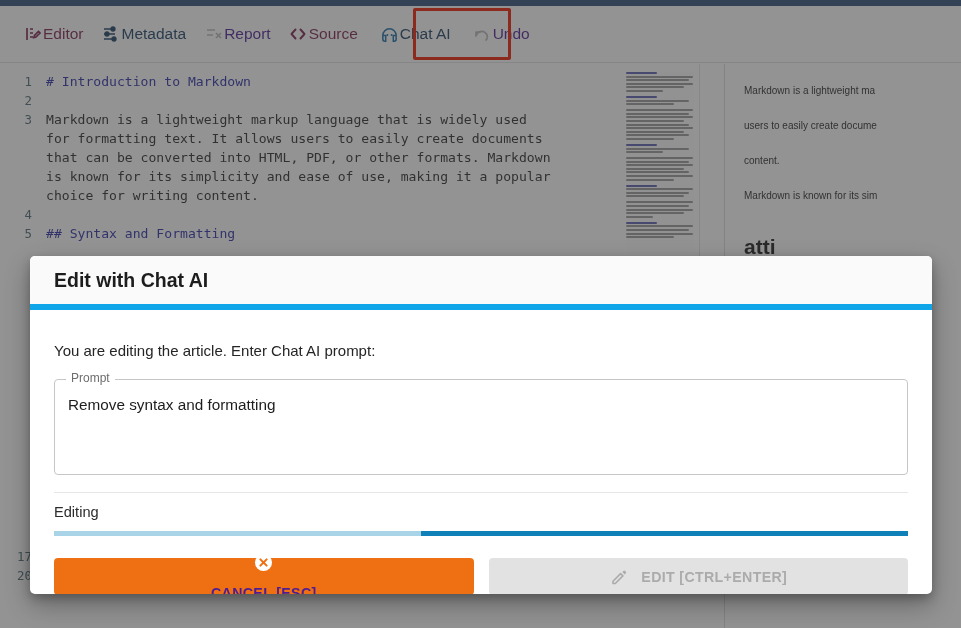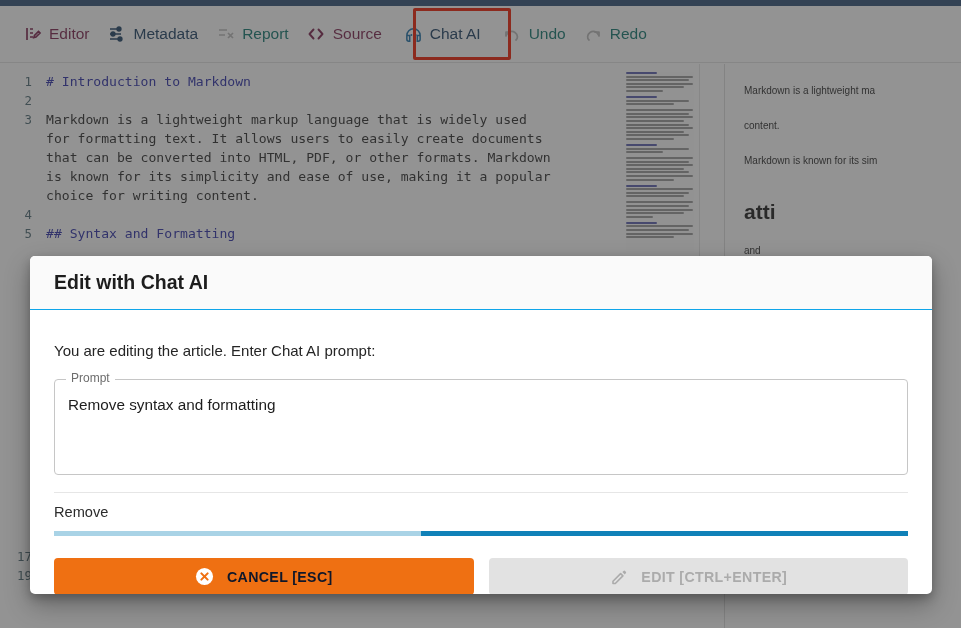--- a/index.html
+++ b/index.html
@@ -21,30 +21,30 @@
 
   
   .toolbar {
     position: absolute; top: 6px; left: 0; width: 961px; height: 57px;
     background: #ffffff;
     display: flex; align-items: center;
     padding-left: 14px;
     border-bottom: 1px solid #e2e2e2;
   }
   .tb-item {
-    display: flex; align-items: center; gap: 7px;
+    display: flex; align-items: center; gap: 1px;
     padding: 6px 9px;
     font-size: 15.5px;
     color: #7b1f4b;
     white-space: nowrap;
     cursor: pointer;
     border-radius: 3px;
   }
   .tb-item.blue { color: #1b3f63; }
-  .tb-item.disabled { color: #0f766e; cursor: default; }
+  .tb-item.disabled { color: #4c1d95; cursor: default; }
   .tb-ico { width: 19px; height: 19px; display:inline-flex; align-items:center; justify-content:center; flex: none; }
   .tb-ico svg { display:block; }
   .tb-label { line-height: 1; }
 
   
   .tb-item.highlight {
     position: relative;
     margin: 0 4px;
   }
   .hl-box {
@@ -128,21 +128,21 @@
     border-radius: 5px;
     box-shadow: 0 11px 26px rgba(0,0,0,0.30), 0 4px 10px rgba(0,0,0,0.22);
     overflow: hidden;
     display: flex; flex-direction: column;
   }
   .modal-header {
     height: 54px; flex: none;
     display: flex; align-items: center;
     padding: 0 24px;
     background: #fafafa;
-    border-bottom: 1px solid #0ea5e9;
+    border-bottom: 6px solid #0ea5e9;
   }
   .modal-title { font-size: 19.5px; font-weight: bold; color: #1d1d1d; }
 
   .modal-body { flex: 1; padding: 20px 24px 0 24px; }
   .body-note { font-size: 15px; color: #252525; margin: 12px 0 20px 0; }
 
   
   .field {
     position: relative;
     border: 1px solid #c6c6c6;
@@ -186,21 +186,21 @@
     padding: 22px 24px 24px 24px;
   }
   .btn {
     flex: 1; height: 37px;
     display: flex; align-items: center; justify-content: center; gap: 13px;
     border: none; border-radius: 4px;
     font-family: "Liberation Sans", sans-serif;
     font-size: 14.2px; font-weight: bold; letter-spacing: 0.35px;
     cursor: pointer;
   }
-  .btn-cancel { background: #ef7012; color: #0f172a; }
+  .btn-cancel { background: #ef7012; color: #4c1d95; flex-direction: column; }
   .btn-edit { background: #e2e2e2; color: #ababab; cursor: default; }
   .btn-ico { width: 19px; height: 19px; display:inline-flex; align-items:center; justify-content:center; }
   .btn-ico svg { display: block; }
 </style>
 </head>
 <body>
 
 <div id="app">
 
   <div class="top-strip"></div>
@@ -262,29 +262,20 @@
     <div class="tb-item disabled">
       <span class="tb-ico">
         <svg width="18" height="18" viewBox="0 0 18 18" fill="none" stroke="#b9b9b9" stroke-width="1.7" stroke-linecap="round">
           <path d="M3 11V7M3 7h4"></path>
             <path d="M3.5 10c1.5-3.5 5.5-4.5 8.5-2.5s3 6 1 7.5"></path>
         </svg>
       </span>
       <span class="tb-label">Undo</span>
     </div>
 
-    <div class="tb-item disabled">
-      <span class="tb-ico">
-        <svg width="18" height="18" viewBox="0 0 18 18" fill="none" stroke="#b9b9b9" stroke-width="1.7" stroke-linecap="round">
-          <path d="M15 11V7M15 7h-4"></path>
-            <path d="M14.5 10c-1.5-3.5-5.5-4.5-8.5-2.5s-3 6-1 7.5"></path>
-        </svg>
-      </span>
-      <span class="tb-label">Redo</span>
-    </div>
 
   </div>
 
   <div class="editor-pane">
     <div class="code-area">
 
       <div class="code-line">
         <span class="ln">1</span>
         <span class="ltxt head"># Introduction to Markdown</span>
       </div>
@@ -329,21 +320,21 @@
       <div class="code-line" style="height:19px"></div>
       <div class="code-line" style="height:19px"></div>
       <div class="code-line" style="height:18px"></div>
 
       <div class="code-line">
         <span class="ln">17</span>
         <span class="ltxt"></span>
       </div>
 
       <div class="code-line">
-        <span class="ln">19</span>
+        <span class="ln">20</span>
         <span class="ltxt">There are several advantages to using Markdown for document</span>
       </div>
     </div>
 
     <div class="minimap">
       <div class="mm-blk">
         <div class="mm-row h"></div>
         <div class="mm-row s1"></div>
           <div class="mm-row s2"></div>
         <div class="mm-row s1"></div>
@@ -399,20 +390,21 @@
           <div class="mm-row s2"></div>
           <div class="mm-row s1"></div>
         <div class="mm-row s4"></div>
       </div>
     </div>
     <div class="mm-rail"></div>
   </div>
 
   <div class="preview-pane">
     <div class="pv-p">Markdown is a lightweight ma</div>
+    <div class="pv-p">users to easily create docume</div>
     <div class="pv-p">content.</div>
     <div class="pv-p">Markdown is known for its sim</div>
 
     <div class="pv-h2">atti</div>
     <div class="pv-p">and</div>
 
     <div style="height:32px"></div>
     <div class="pv-p">creat</div>
     <div class="pv-p">ound</div>
     <div class="pv-p">or ita</div>
@@ -437,21 +429,21 @@
       <p class="body-note">You are editing the article. Enter Chat AI prompt:</p>
 
       <div class="field">
         <span class="field-legend">Prompt</span>
         <div class="field-value" placeholder="Enter Chat AI prompt">Remove syntax and formatting</div>
       </div>
 
       <div class="sep"></div>
 
       <div class="status-row">
-        <div class="status-text">Remove</div>
+        <div class="status-text">Editing</div>
         <div class="progress">
           <div class="progress-bar" id="pbar" style="width: 57%;"></div>
         </div>
       </div>
     </div>
 
     <div class="modal-actions">
       <button class="btn btn-cancel">
         <span class="btn-ico">
           <svg width="19" height="19" viewBox="0 0 20 20">

